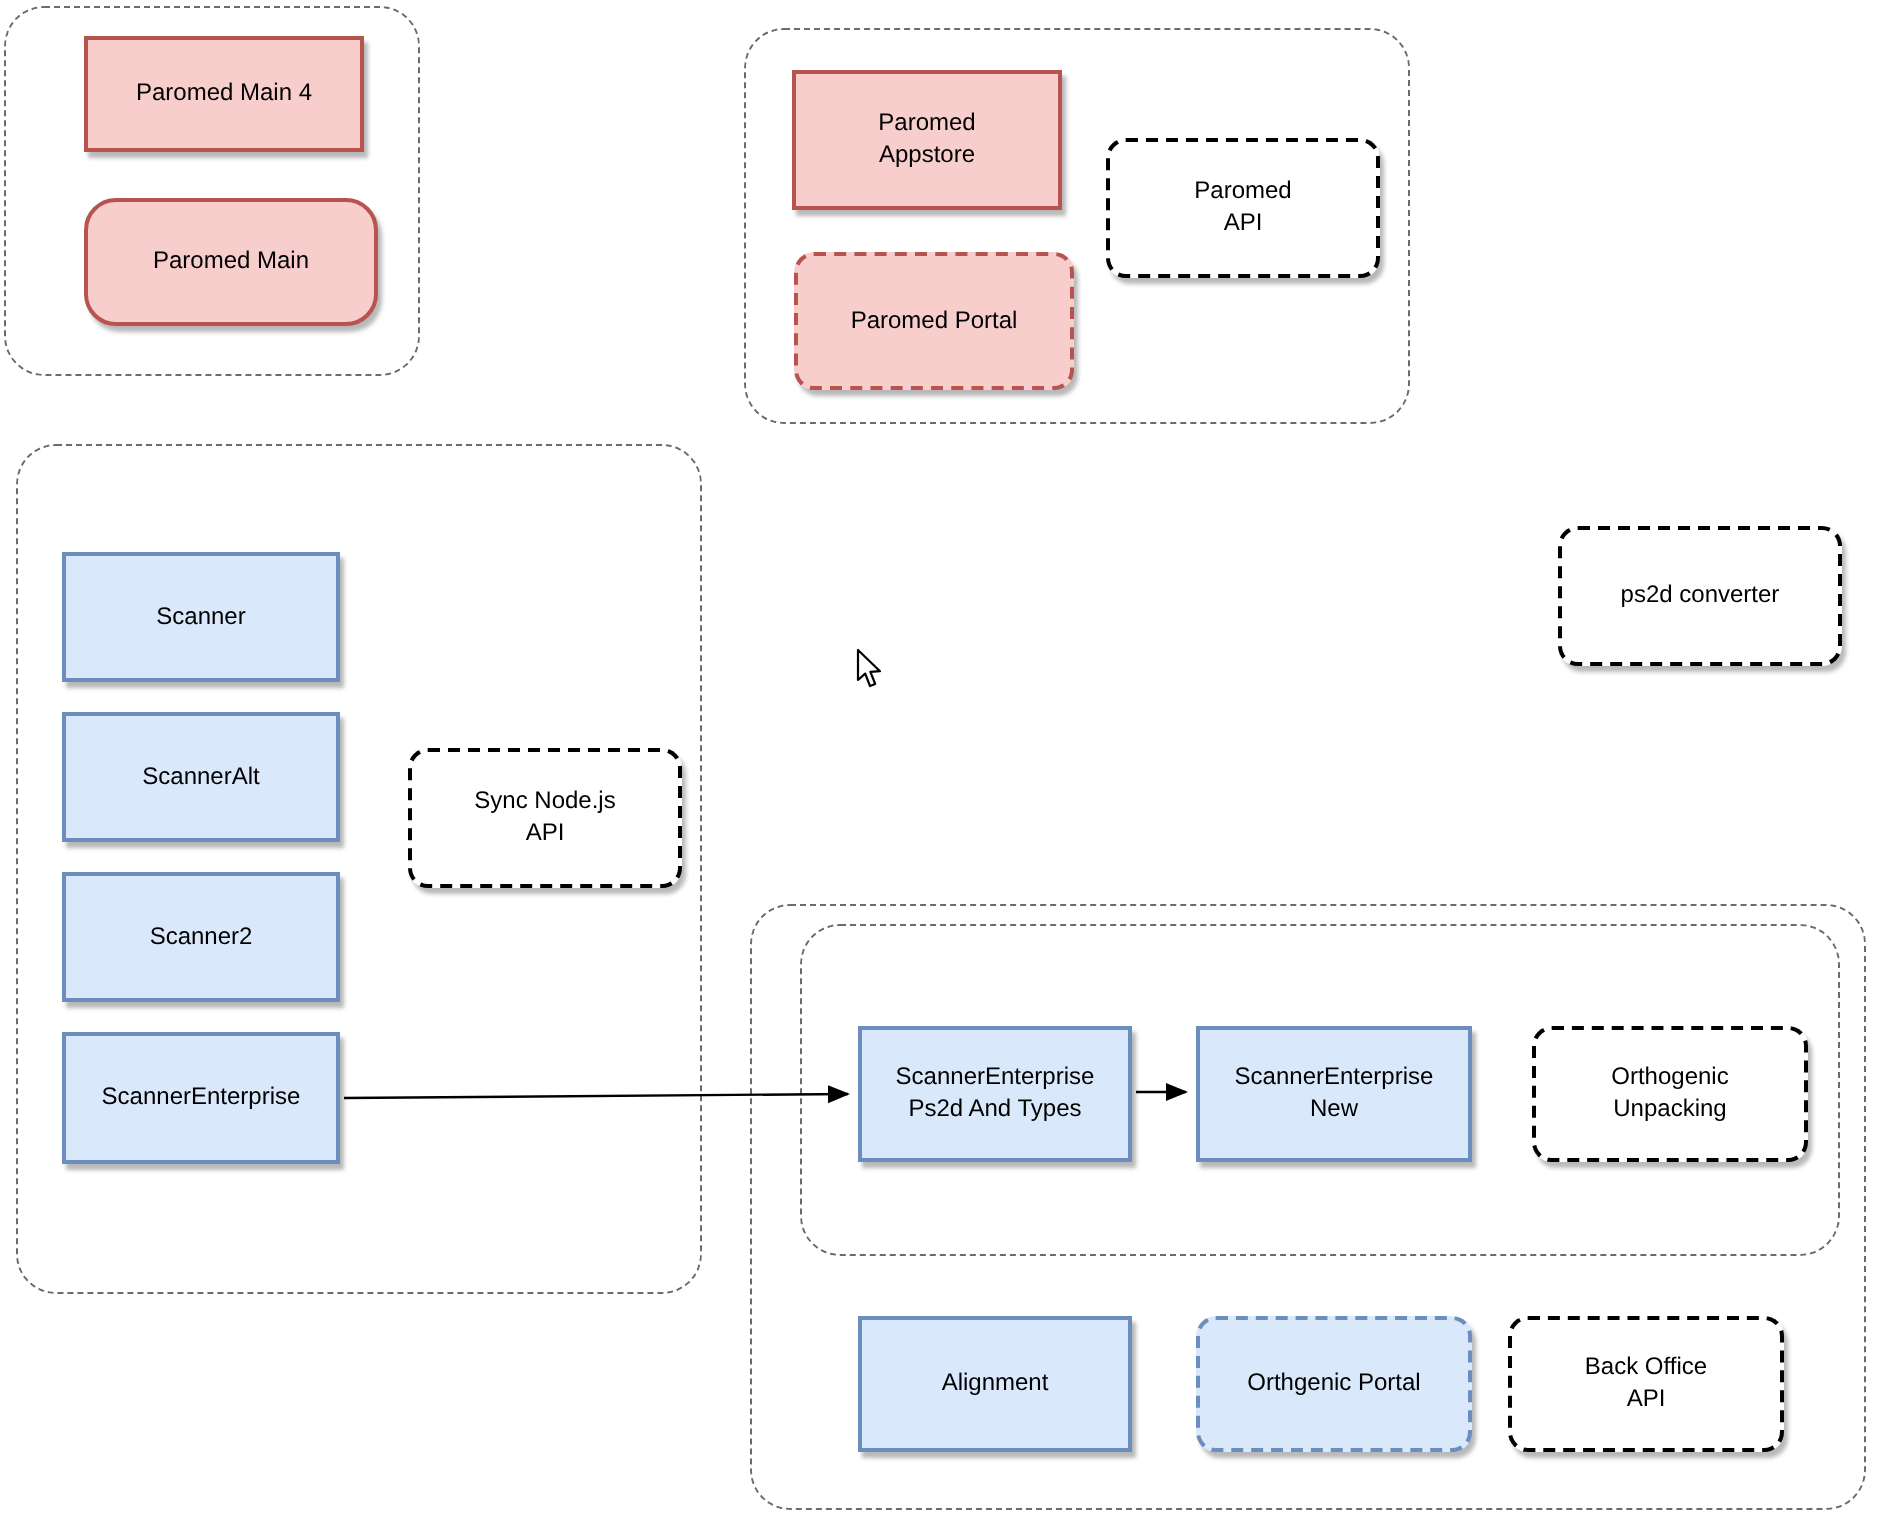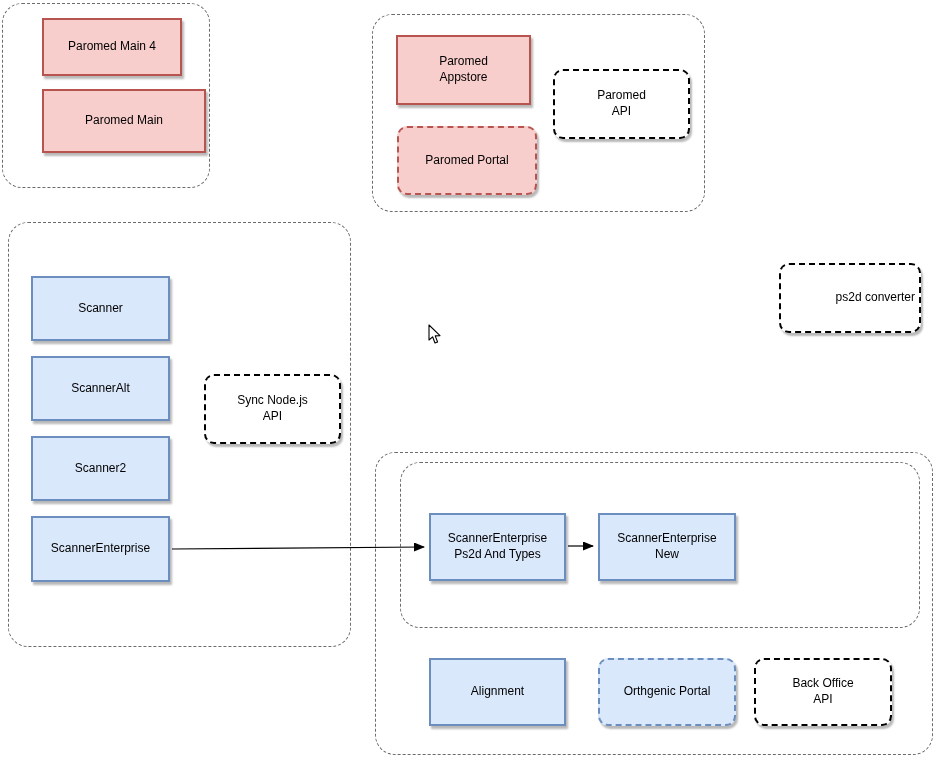--- a/index.html
+++ b/index.html
@@ -66,39 +66,39 @@
       </marker>
     </defs>
     <line x1="172" y1="549" x2="424" y2="547" stroke="#000000" stroke-width="1.2" marker-end="url(#arrow)"></line>
     <line x1="568" y1="546" x2="593" y2="546" stroke="#000000" stroke-width="1.2" marker-end="url(#arrow)"></line>
   </svg>
 
   <div class="node red-solid" style="left:42px; top:18px; width:140px; height:58px;">
     <span class="label">Paromed Main 4</span>
   </div>
 
-  <div class="node red-solid" style="left:42px; top:89px; width:164px; height:64px;">
+  <div class="node red-solid" style="left:42px; top:99px; width:147px; height:64px;border-radius:16px;">
     <span class="label">Paromed Main</span>
   </div>
 
   <div class="node red-solid" style="left:396px; top:35px; width:135px; height:70px;">
     <span class="label">Paromed
 Appstore</span>
   </div>
 
   <div class="node black-dashed" style="left:553px; top:69px; width:137px; height:70px;">
     <span class="label">Paromed
 API</span>
   </div>
 
   <div class="node red-dashed" style="left:397px; top:126px; width:140px; height:69px;text-align:center;">
     <span class="label">Paromed Portal</span>
   </div>
 
-  <div class="node black-dashed" style="left:779px; top:263px; width:142px; height:70px;justify-content:flex-end;">
+  <div class="node black-dashed" style="left:779px; top:263px; width:142px; height:70px;">
     <span class="label">ps2d converter</span>
   </div>
 
   <div class="node blue-solid" style="left:31px; top:276px; width:139px; height:65px;">
     <span class="label">Scanner</span>
   </div>
 
   <div class="node blue-solid" style="left:31px; top:356px; width:139px; height:65px;">
     <span class="label">ScannerAlt</span>
   </div>
@@ -119,20 +119,24 @@
   <div class="node blue-solid" style="left:429px; top:513px; width:137px; height:68px;">
     <span class="label">ScannerEnterprise
 Ps2d And Types</span>
   </div>
 
   <div class="node blue-solid" style="left:598px; top:513px; width:138px; height:68px;">
     <span class="label">ScannerEnterprise
 New</span>
   </div>
 
+  <div class="node black-dashed" style="left:766px; top:513px; width:138px; height:68px;">
+    <span class="label">Orthogenic
+Unpacking</span>
+  </div>
 
   <div class="node blue-solid" style="left:429px; top:658px; width:137px; height:68px;">
     <span class="label">Alignment</span>
   </div>
 
   <div class="node blue-dashed" style="left:598px; top:658px; width:138px; height:68px;align-items:center;">
     <span class="label">Orthgenic Portal</span>
   </div>
 
   <div class="node black-dashed" style="left:754px; top:658px; width:138px; height:68px;text-align:center;">

